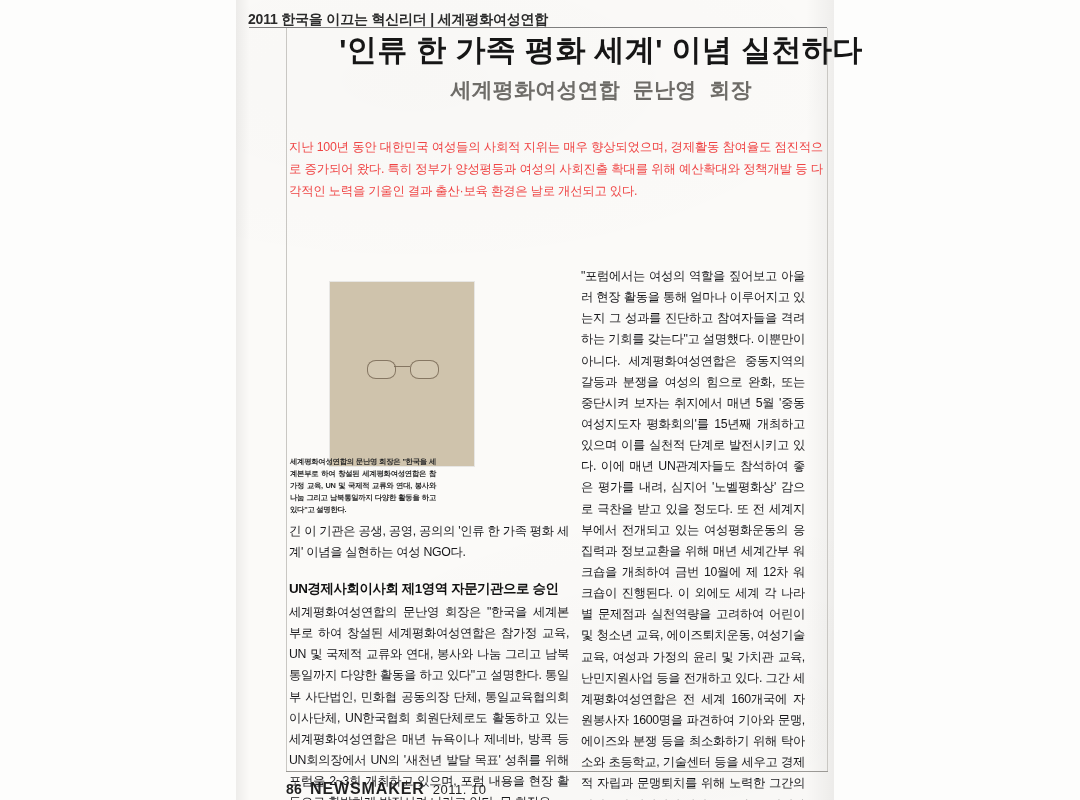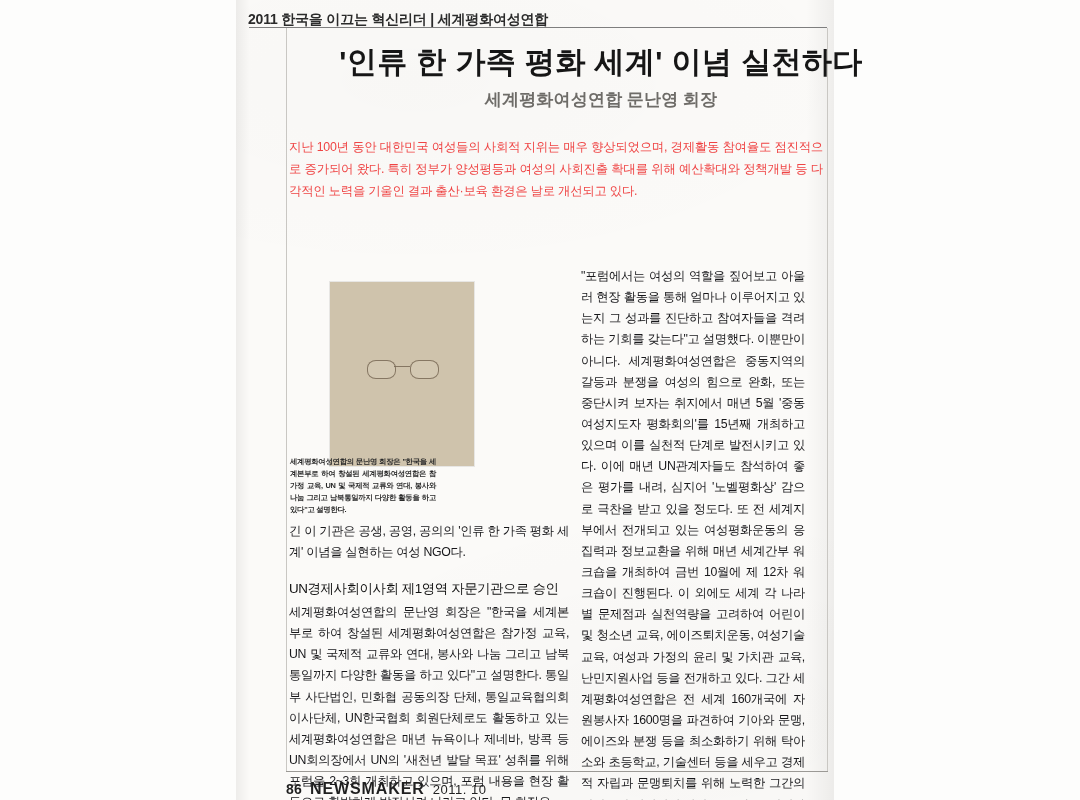--- a/index.html
+++ b/index.html
@@ -88,37 +88,37 @@
     top: 771px;
     width: 542px;
     height: 1px;
     background: #9b9995;
   }
 
   
   #title-block {
     position: absolute;
     left: 286px;
-    top: 44px;
+    top: 32px;
     width: 630px;
     text-align: center;
   }
   #headline {
     font-family: "Liberation Sans", "DejaVu Sans", sans-serif;
     font-size: 30px;
     font-weight: 700;
     color: #161616;
     letter-spacing: 0.4px;
     line-height: 1.18;
     margin: 0;
     white-space: nowrap;
   }
   #subhead {
-    font-family: Liberation Serif, serif;
-    font-size: 17px;
+    font-family: Liberation Mono, monospace;
+    font-size: 21px;
     font-weight: 700;
     color: #6e6c68;
     letter-spacing: 0.2px;
     margin: 9px 0 0 0;
     white-space: nowrap;
   }
 
   
   #intro-paragraph {
     position: absolute;
@@ -235,21 +235,21 @@
     left: 581px;
     top: 266px;
     width: 224px;
   }
 
   .body-paragraph { margin: 0 0 0 0; }
 
   .section-heading {
     font-family: "Liberation Sans", "DejaVu Sans", sans-serif;
     font-size: 13.4px;
-    font-weight: 400;
+    font-weight: 700;
     color: #101010;
     letter-spacing: -0.4px;
     line-height: 1.4;
     margin: 17px 0 3px 0;
     text-align: left;
   }
   .section-heading:first-child { margin-top: 0; }
 
   
   #page-footer {

